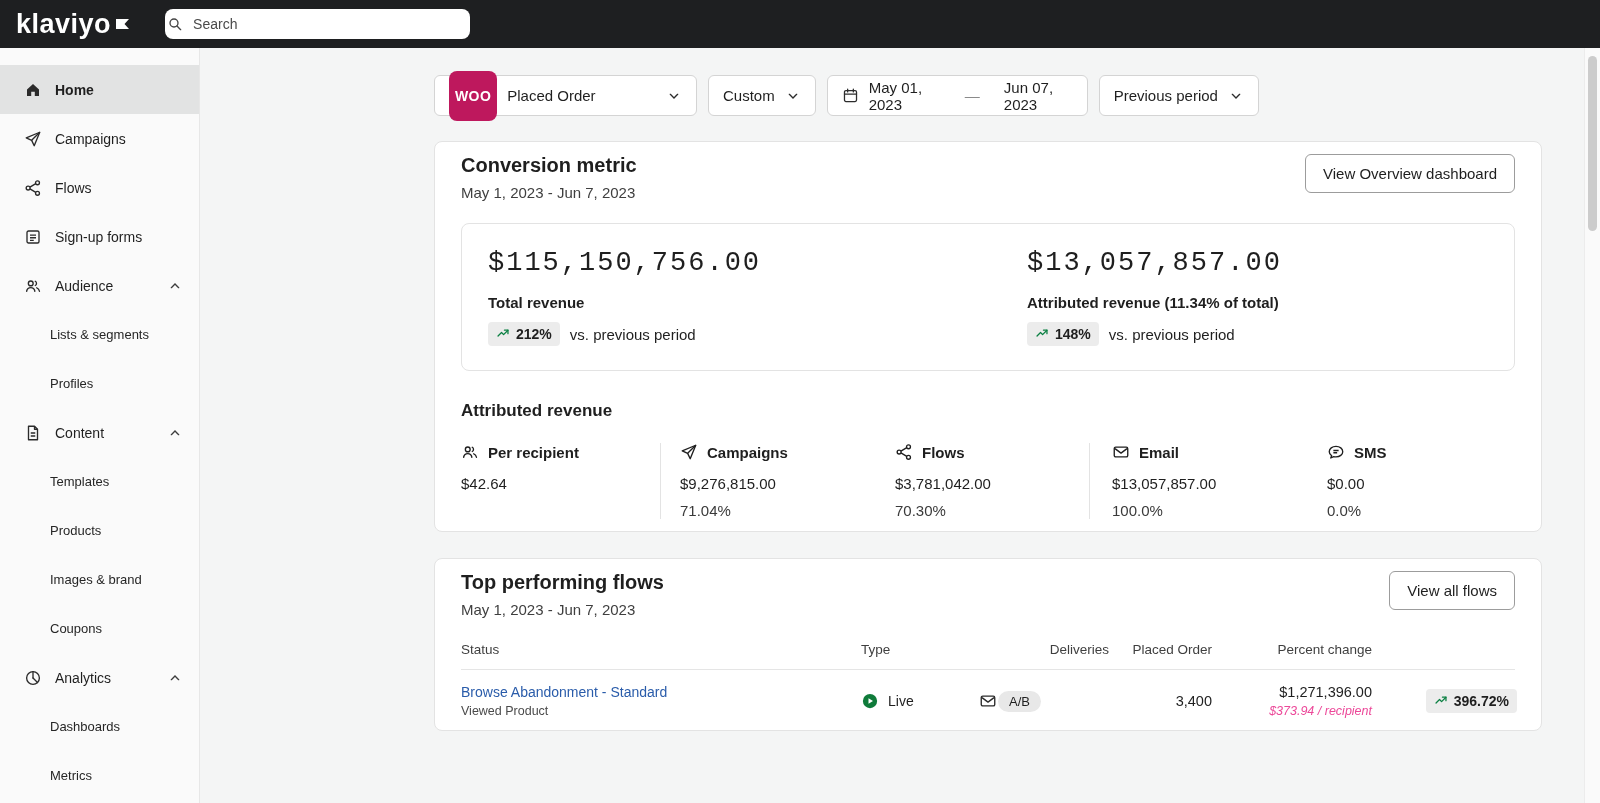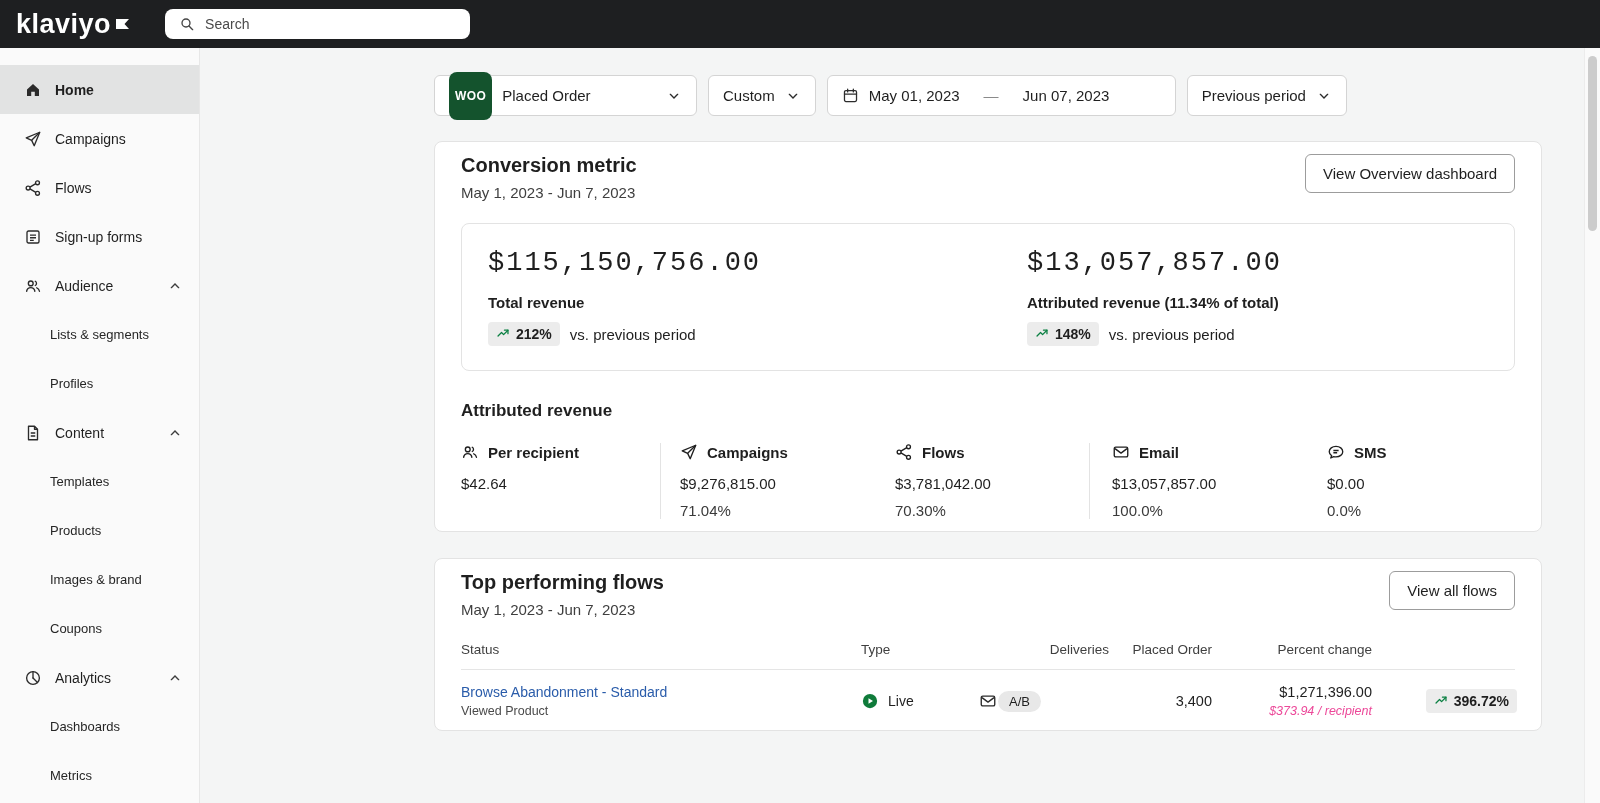--- a/index.html
+++ b/index.html
@@ -4,45 +4,45 @@
 <style>
   * { box-sizing: border-box; }
   html,body { margin:0; padding:0; }
   body { font-family: "Liberation Sans", sans-serif; color:#1f1f1f; }
   .app { width:1600px; height:803px; position:relative; background:#f4f5f5; overflow:hidden; }
 
   
   .topbar { height:48px; background:#1e1f21; display:flex; align-items:center; padding:0 16px; }
   .logo { color:#fff; font-size:27px; font-weight:600; letter-spacing:.5px; position:relative; padding-right:20px; line-height:1; }
   .logo-flag { position:absolute; top:-4px; right:2px; }
-  .search { margin-left:34px; width:305px; height:30px; background:#fff; border-radius:8px; display:flex; align-items:center; padding:0 14px; gap:8px; }
+  .search { margin-left:34px; width:305px; height:30px; background:#fff; border-radius:8px; display:flex; align-items:center; padding:0 2px; gap:8px; }
   .search svg { flex-shrink:0; color:#444; }
   .search input { border:0; outline:0; flex:1; font-size:14px; font-family:inherit; color:#333; background:transparent; }
   .search input::placeholder { color:#4a4a4a; }
 
   
   .shell { display:flex; height:755px; }
   .sidebar { width:200px; flex-shrink:0; background:#fafafa; border-right:1px solid #e7e7e7; padding-top:17px; }
   .nav-item { display:flex; align-items:center; height:49px; padding:0 16px 0 24px; gap:13px; font-size:14px; cursor:pointer; }
   .nav-item.active { background:#e2e3e3; font-weight:700; }
   .nav-item .nicon { width:18px; height:18px; color:#2b2b2b; flex-shrink:0; display:flex; }
   .nav-item .chev { margin-left:auto; color:#3c3c3c; display:flex; }
   .nav-child { display:flex; align-items:center; height:49px; padding-left:50px; font-size:13px; color:#262626; cursor:pointer; }
 
   
   .main { flex:1; padding:27px 0 0 234px; overflow:hidden; }
   .content { width:1108px; }
 
   .filters { display:flex; gap:11px; margin-bottom:25px; }
   .control { height:41px; background:#fff; border:1px solid #d4d4d4; border-radius:6px; display:flex; align-items:center; padding:0 14px; gap:10px; font-size:15px; cursor:pointer; color:#1f1f1f; }
   .metric-control { width:263px; }
-  .date-control { width:349px; cursor:default; }
+  .date-control { width:261px; cursor:default; }
   .control .chev { color:#2c2c2c; display:flex; }
   .metric-control .chev { margin-left:auto; }
-  .woo { background:#14532d; color:#fff; font-size:12px; font-weight:700; border-radius:8px; padding:17px 6px; letter-spacing:.4px; }
+  .woo { background:#be185d; color:#fff; font-size:14px; font-weight:700; border-radius:8px; padding:17px 6px; letter-spacing:.4px; }
   .date-sep { color:#8a8a8a; margin:0 14px; }
   .cal-icon { color:#2c2c2c; display:flex; }
 
   .card { background:#fff; border:1px solid #e3e3e3; border-radius:8px; padding:12px 26px; margin-bottom:26px; }
   .card-head { display:flex; justify-content:space-between; align-items:flex-start; }
   .card-title { font-size:20px; font-weight:700; }
   .card-sub { font-size:15px; color:#3f3f3f; margin-top:7px; }
   .btn { background:#fff; border:1px solid #9c9c9c; border-radius:6px; padding:10px 17px; font-size:15px; font-weight:500; font-family:inherit; color:#1f1f1f; cursor:pointer; }
 
   .metrics-box { border:1px solid #e3e3e3; border-radius:8px; margin-top:22px; padding:24px 26px; display:grid; grid-template-columns:539px 1fr; }

